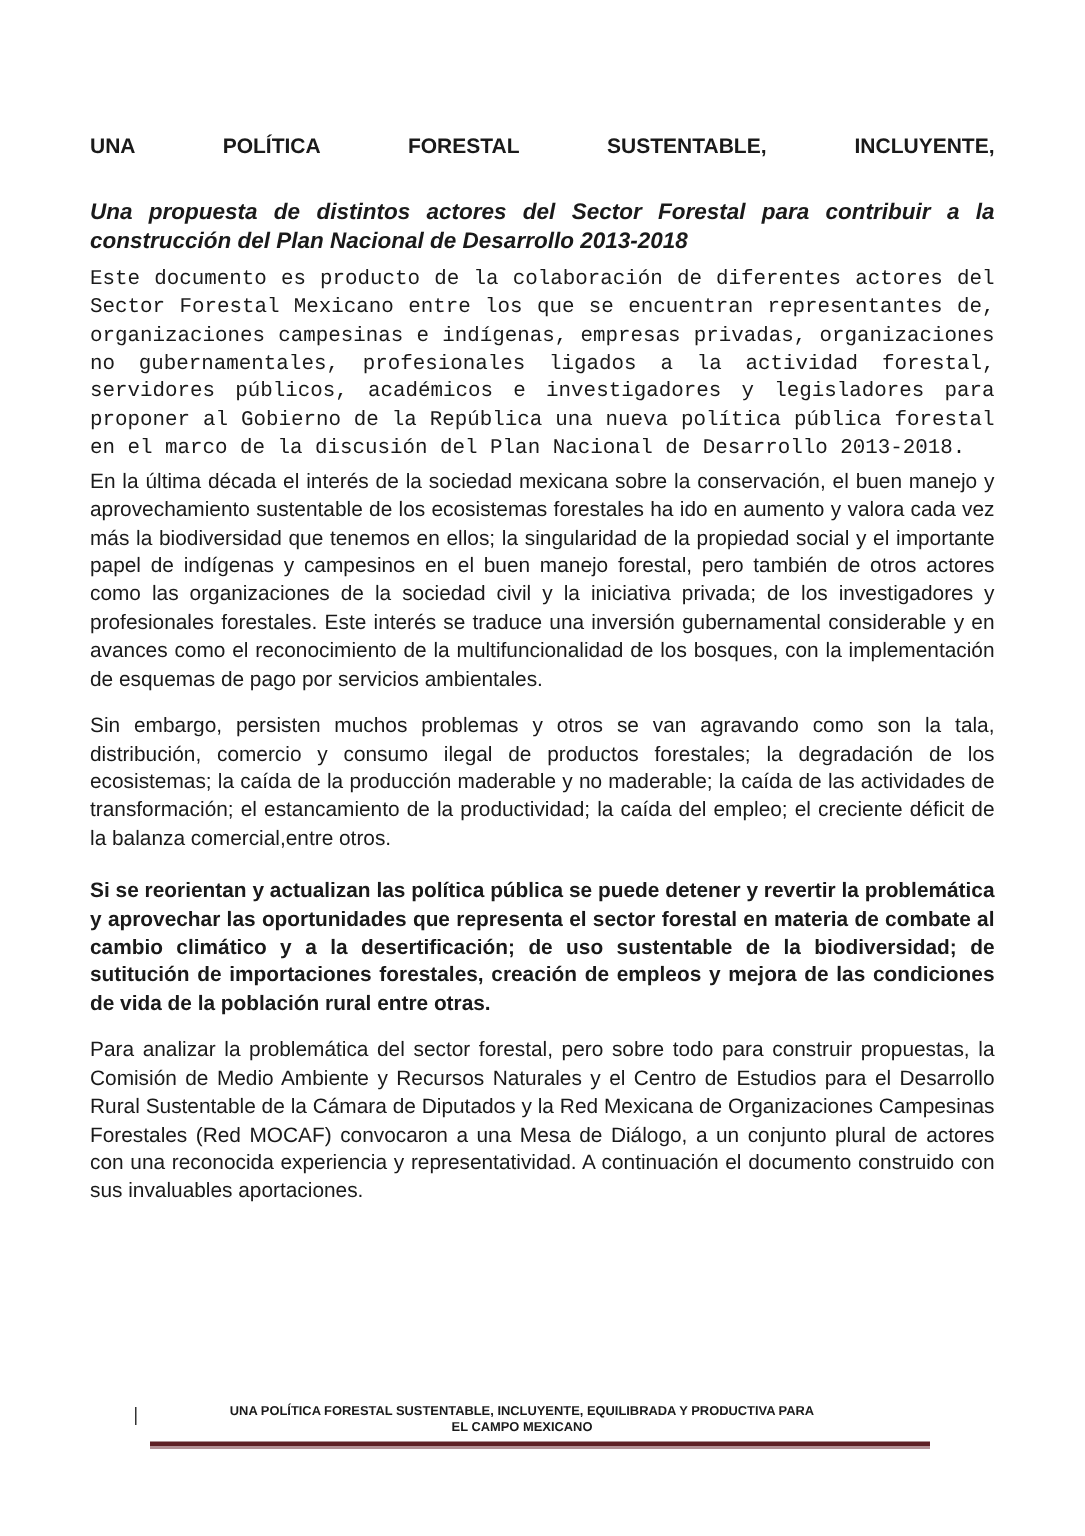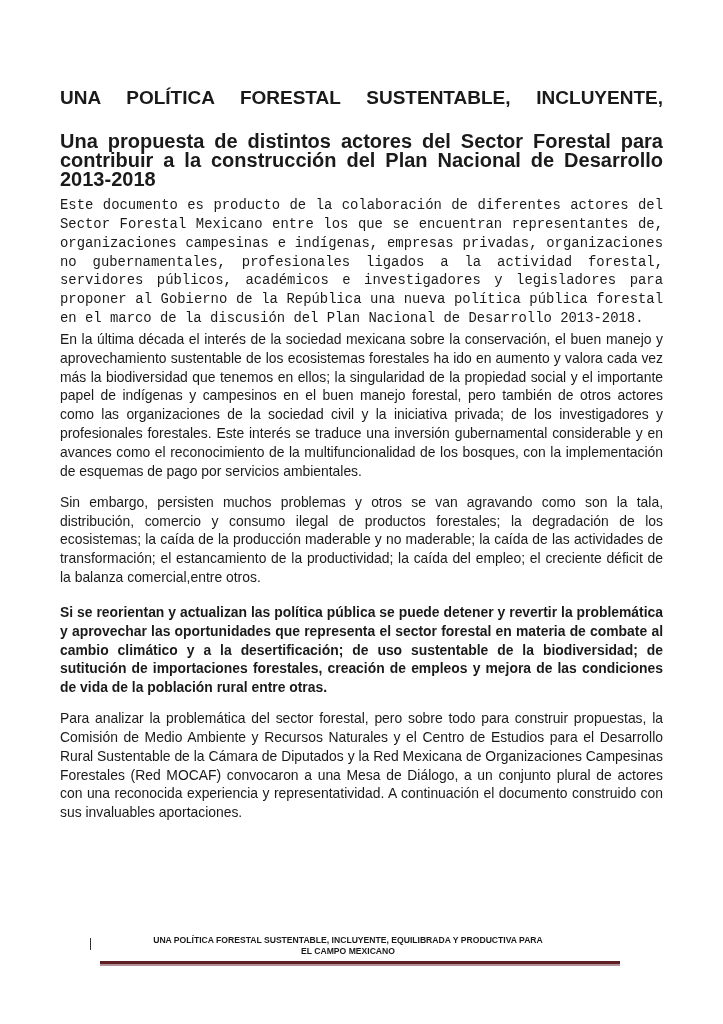--- a/index.html
+++ b/index.html
@@ -23,38 +23,39 @@
       background: #fff;
     }
     .content {
       position: absolute;
       left: 60px;
       top: 88px;
       width: 603px;
     }
     .title {
       font-weight: bold;
-      font-size: 19px;
+      font-size: 14px;
       line-height: 19px;
       text-align: justify;
       text-align-last: left;
       margin: 0;
       letter-spacing: 0px;
     }
     .title .line1 {
       display: block;
       text-align: justify;
       text-align-last: justify;
     }
     .title .line2 {
       display: block;
     }
     .subtitle {
       font-weight: bold;
-      font-size: 20px;
+      font-style: italic;
+      font-size: 15px;
       line-height: 19px;
       text-align: justify;
       margin: 25px 0 0 0;
     }
     .para {
       font-size: 13.9px;
       line-height: 18.85px;
       text-align: justify;
       margin: 0;
     }

